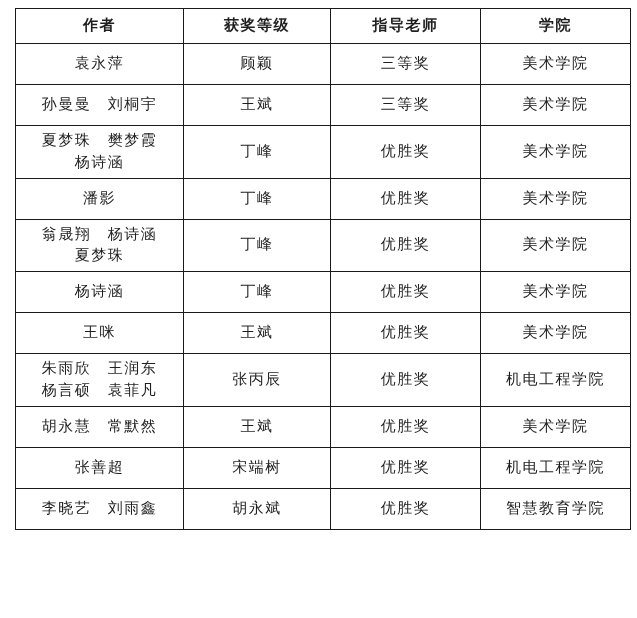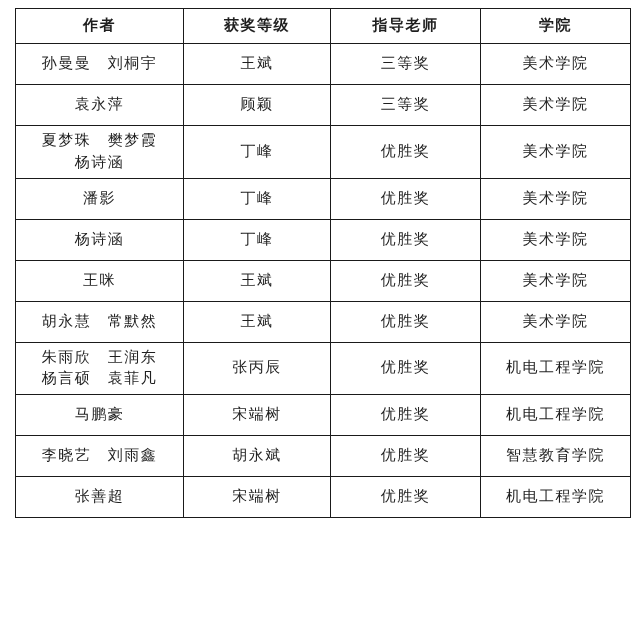--- a/index.html
+++ b/index.html
@@ -67,82 +67,83 @@
     <thead>
       <tr>
         <th>作者</th>
         <th>获奖等级</th>
         <th>指导老师</th>
         <th>学院</th>
       </tr>
     </thead>
     <tbody>
         <tr>
-          <td>孙曼曼　刘桐宇</td>
-          <td>王斌</td>
+          <td>袁永萍</td>
+          <td>顾颖</td>
           <td>三等奖</td>
           <td>美术学院</td>
         </tr>
         <tr>
-          <td>袁永萍</td>
-          <td>顾颖</td>
+          <td>孙曼曼　刘桐宇</td>
+          <td>王斌</td>
           <td>三等奖</td>
           <td>美术学院</td>
         </tr>
         <tr>
           <td>夏梦珠　樊梦霞
 杨诗涵</td>
           <td>丁峰</td>
           <td>优胜奖</td>
           <td>美术学院</td>
         </tr>
         <tr>
           <td>潘影</td>
           <td>丁峰</td>
           <td>优胜奖</td>
           <td>美术学院</td>
         </tr>
         <tr>
+          <td>翁晟翔　杨诗涵
+夏梦珠</td>
+          <td>丁峰</td>
+          <td>优胜奖</td>
+          <td>美术学院</td>
+        </tr>
+        <tr>
           <td>杨诗涵</td>
           <td>丁峰</td>
           <td>优胜奖</td>
           <td>美术学院</td>
         </tr>
         <tr>
           <td>王咪</td>
           <td>王斌</td>
           <td>优胜奖</td>
           <td>美术学院</td>
         </tr>
         <tr>
-          <td>胡永慧　常默然</td>
-          <td>王斌</td>
-          <td>优胜奖</td>
-          <td>美术学院</td>
-        </tr>
-        <tr>
           <td>朱雨欣　王润东
 杨言硕　袁菲凡</td>
           <td>张丙辰</td>
           <td>优胜奖</td>
           <td>机电工程学院</td>
         </tr>
         <tr>
-          <td>马鹏豪</td>
+          <td>胡永慧　常默然</td>
+          <td>王斌</td>
+          <td>优胜奖</td>
+          <td>美术学院</td>
+        </tr>
+        <tr>
+          <td>张善超</td>
           <td>宋端树</td>
           <td>优胜奖</td>
           <td>机电工程学院</td>
         </tr>
         <tr>
           <td>李晓艺　刘雨鑫</td>
           <td>胡永斌</td>
           <td>优胜奖</td>
           <td>智慧教育学院</td>
         </tr>
-        <tr>
-          <td>张善超</td>
-          <td>宋端树</td>
-          <td>优胜奖</td>
-          <td>机电工程学院</td>
-        </tr>
       </tbody>
   </table>
 </div>
 
 </body></html>

